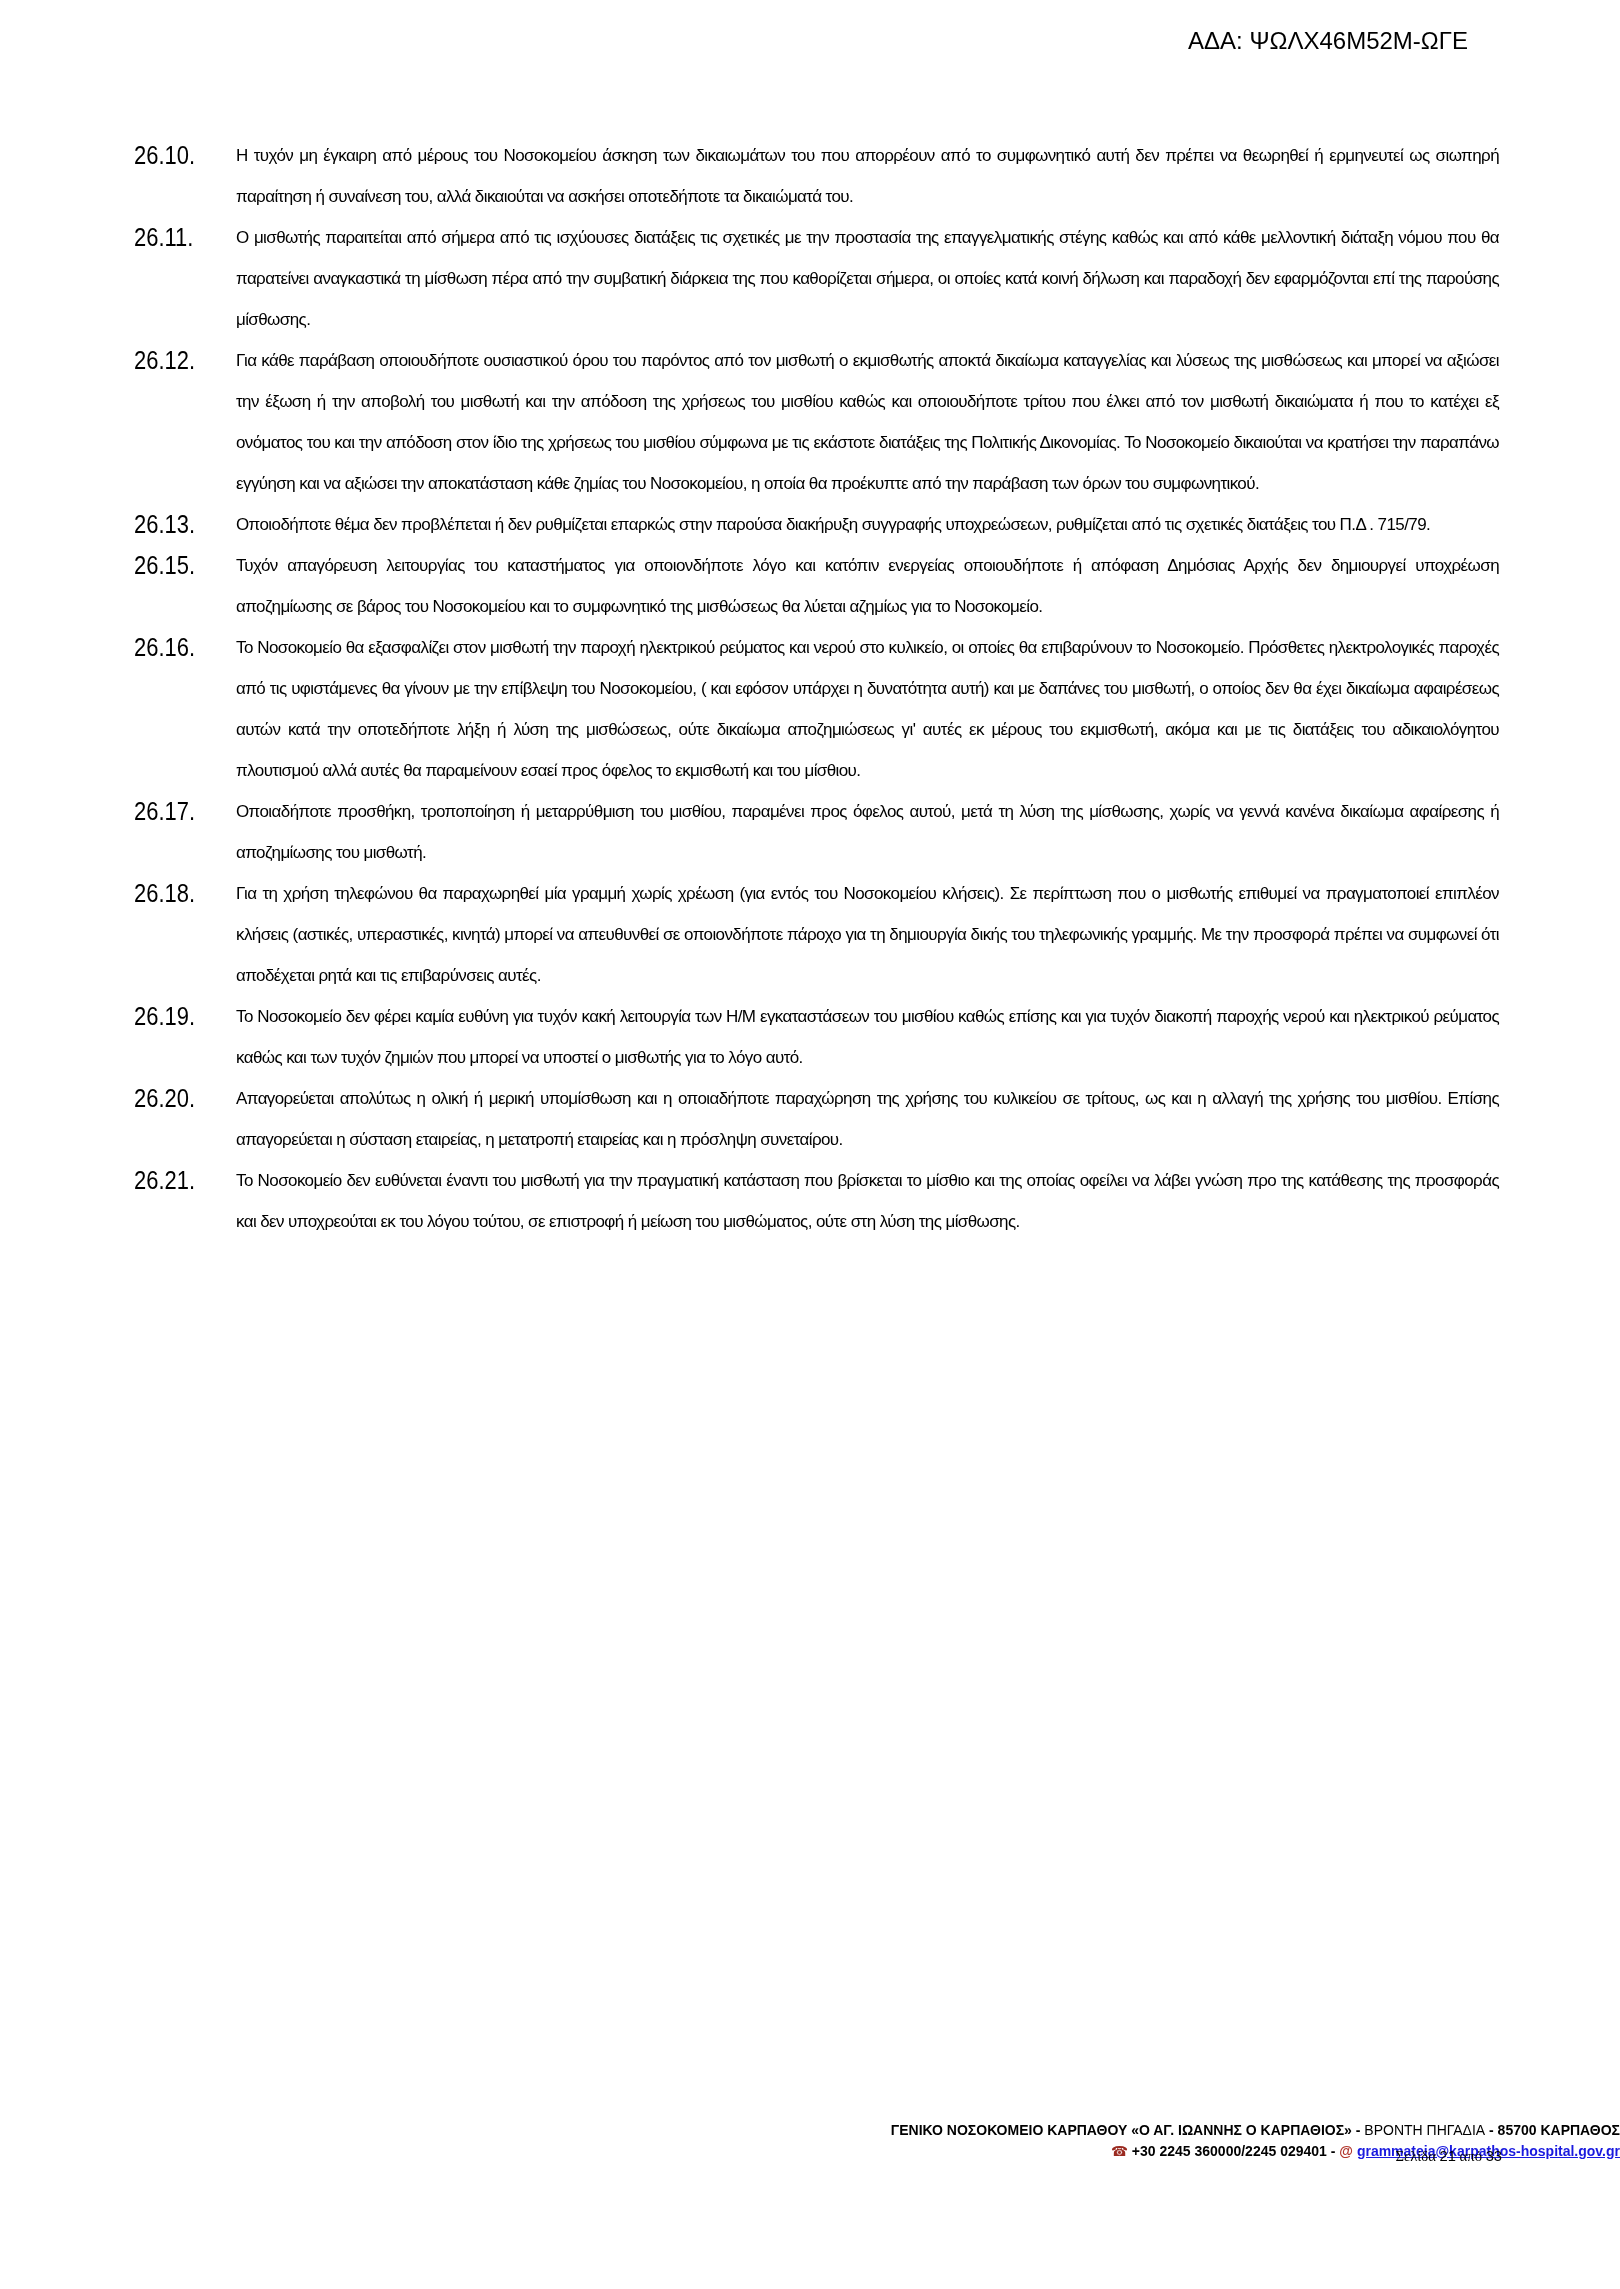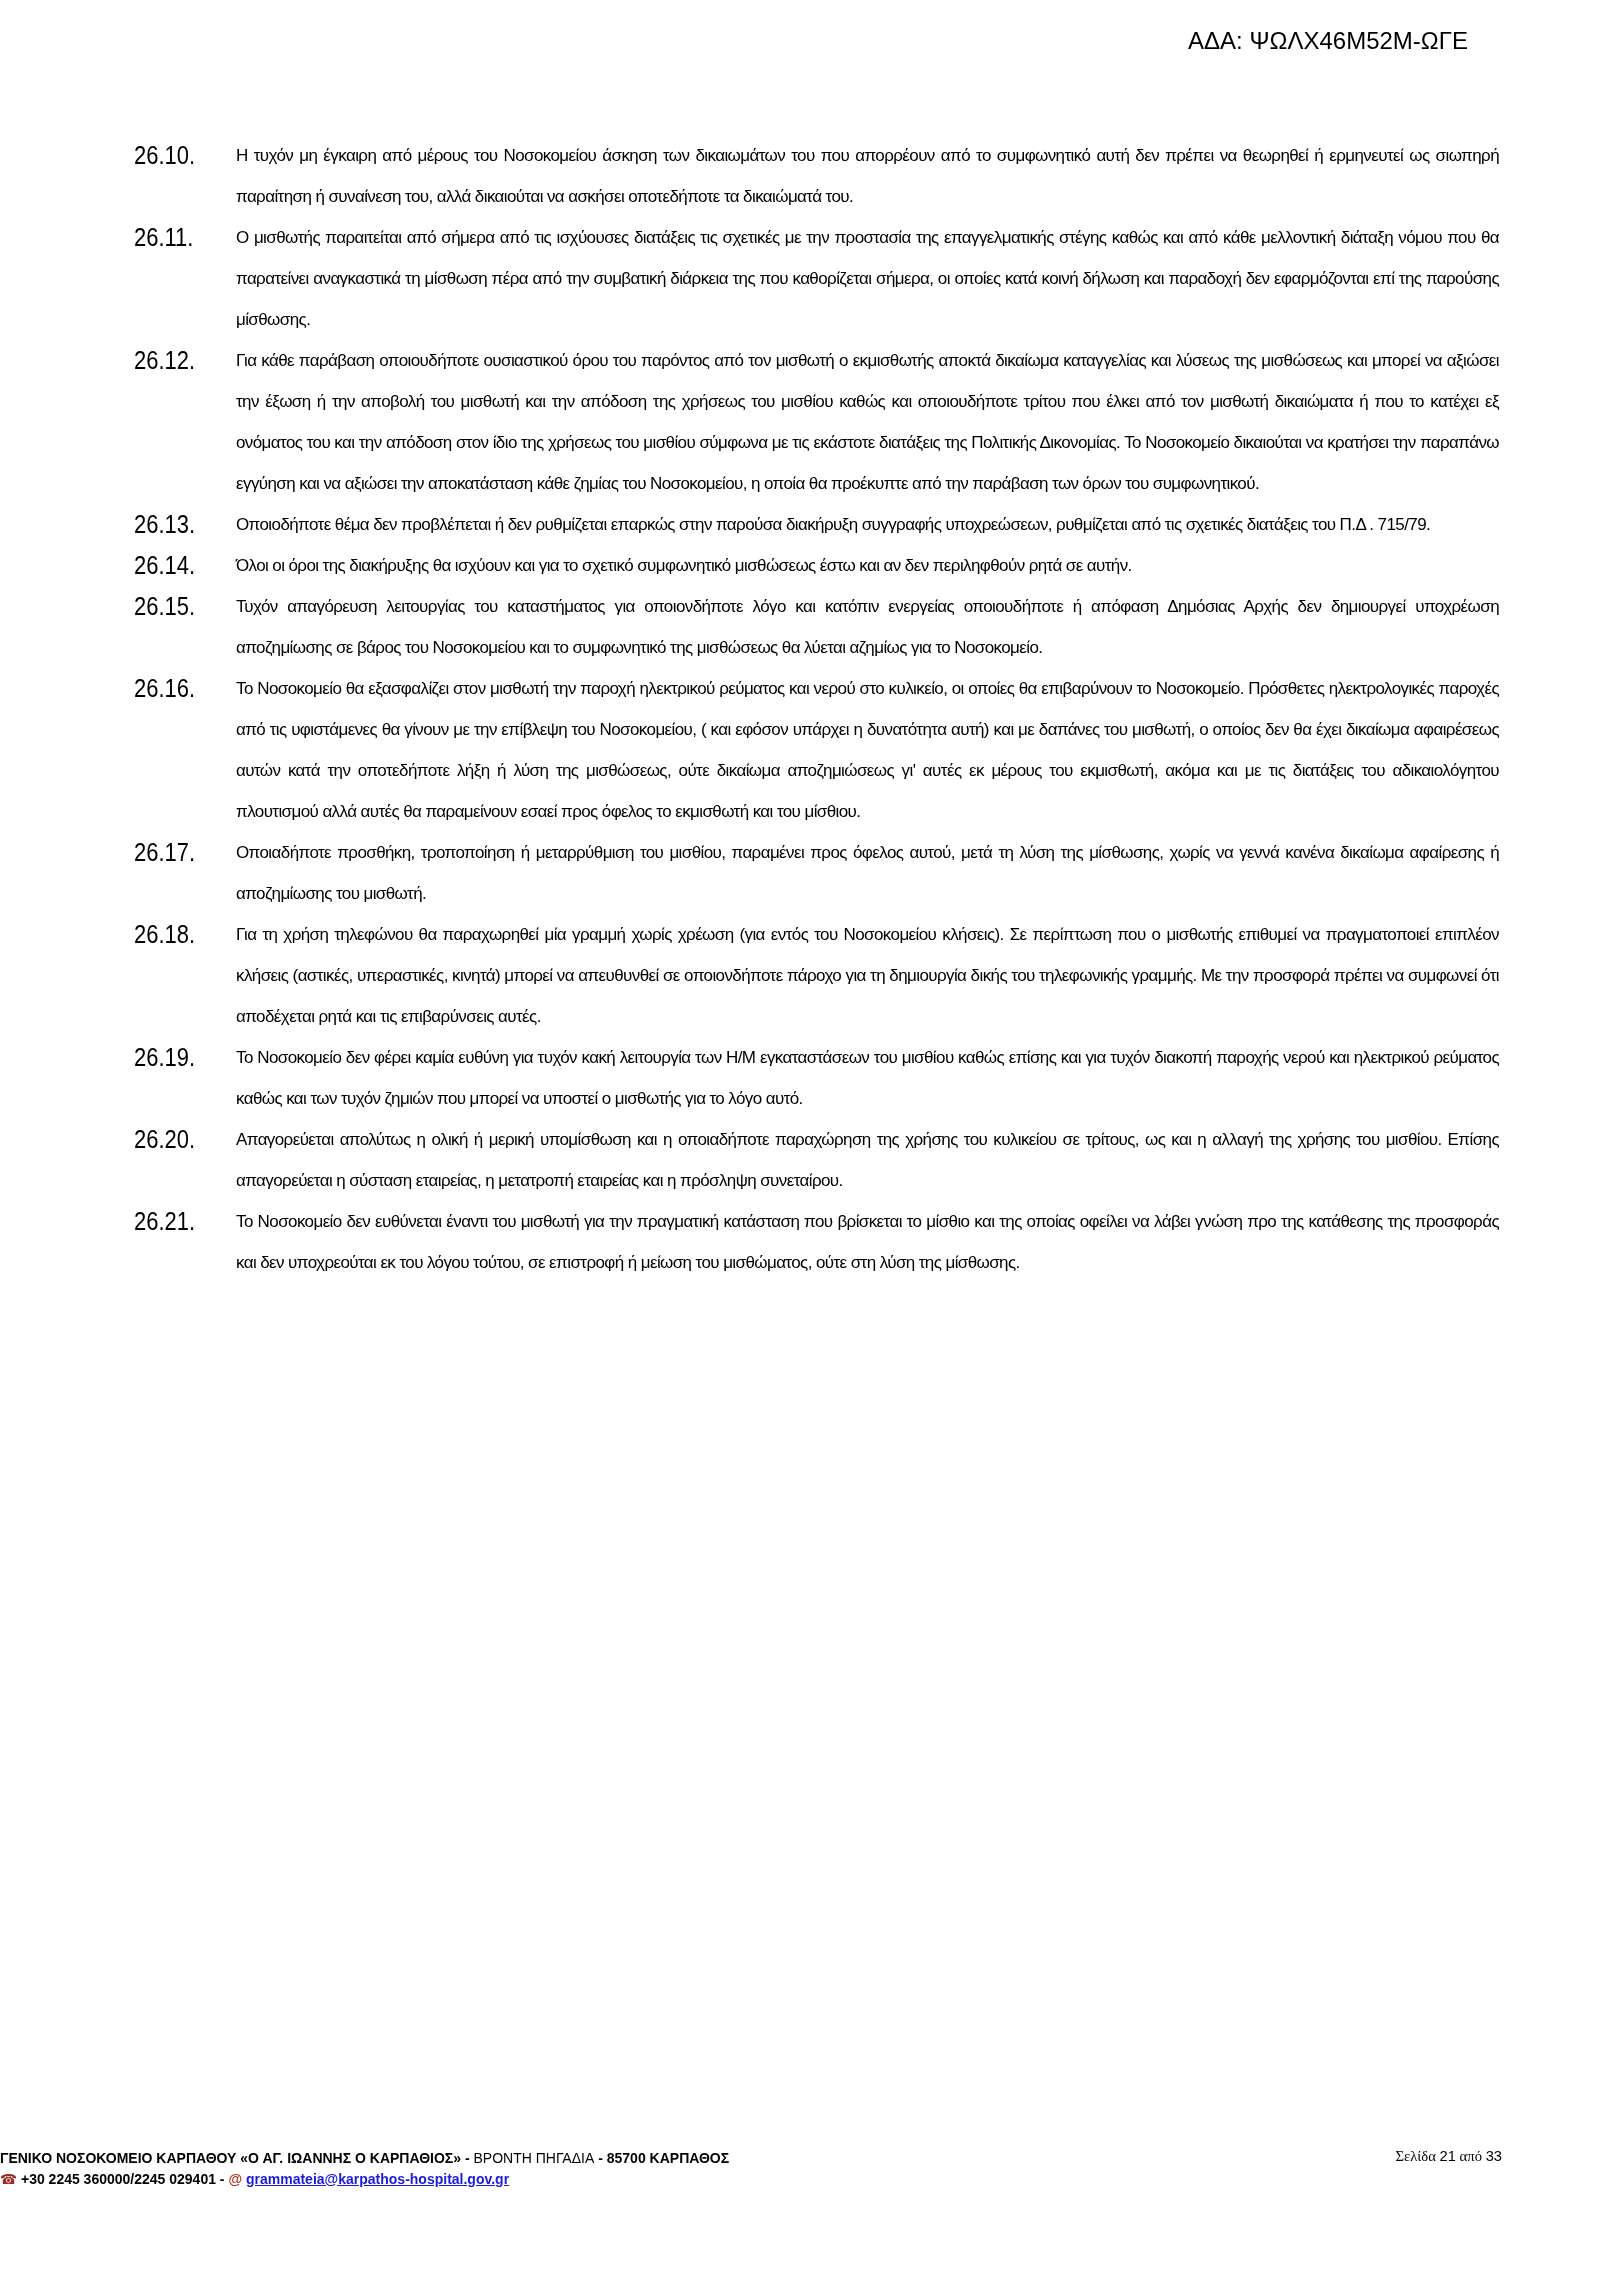--- a/index.html
+++ b/index.html
@@ -6,22 +6,22 @@
   body { width: 1620px; height: 2290px; position: relative; overflow: hidden;
          font-family: "Liberation Sans Narrow", "Liberation Sans", sans-serif; color: #000; }
   .ada { position: absolute; top: 27.4px; right: 152px; font-family: "Liberation Sans", sans-serif;
          font-size: 24px; letter-spacing: 0px; color: #000; }
   .content { position: absolute; top: 135px; left: 134px; width: 1365px; }
   .clause { display: flex; align-items: flex-start; }
   .num { width: 102px; flex: 0 0 102px; font-size: 25.5px; line-height: 41px;
          transform: scaleX(0.86); transform-origin: left; }
   .txt { flex: 1; font-size: 17px; line-height: 41px; text-align: justify;
          letter-spacing: -0.6px; word-spacing: 0px; }
-  .footer { position: absolute; top: 2120px; left: 0; width: 1620px; text-align: left;
-            font-family: "Liberation Sans", sans-serif; font-size: 14px; line-height: 20.6px; margin-top: 28px; }
+  .footer { position: absolute; top: 2120px; left: 0; width: 1620px; text-align: right;
+            font-family: "Liberation Sans", sans-serif; font-size: 14px; line-height: 20.6px; }
   .footer .b { font-weight: bold; }
   .footer .reg { font-weight: normal; }
   .footer .phone-icon { color: #9a2a20; font-size: 13.7px; }
   .footer .at-icon { color: #b2362c; font-weight: bold; }
   .footer a { color: #1a1adf; text-decoration: underline; font-weight: bold; }
   .pageno { position: absolute; top: 2148px; right: 118px; font-family: "Liberation Serif", serif;
             font-size: 14.7px; }
   .pageno .b { font-family: "Liberation Sans", sans-serif; font-weight: normal; }
 </style>
 </head>
@@ -38,24 +38,20 @@
     <span class="num">26.11.</span>
     <span class="txt">Ο μισθωτής παραιτείται από σήμερα από τις ισχύουσες διατάξεις τις σχετικές με την προστασία της επαγγελματικής στέγης καθώς και από κάθε μελλοντική διάταξη νόμου που θα παρατείνει αναγκαστικά τη μίσθωση πέρα από την συμβατική διάρκεια της που καθορίζεται σήμερα, οι οποίες κατά κοινή δήλωση και παραδοχή δεν εφαρμόζονται επί της παρούσης μίσθωσης.</span>
   </div>
   <div class="clause">
     <span class="num">26.12.</span>
     <span class="txt">Για κάθε παράβαση οποιουδήποτε ουσιαστικού όρου του παρόντος από τον μισθωτή ο εκμισθωτής αποκτά δικαίωμα καταγγελίας και λύσεως της μισθώσεως και μπορεί να αξιώσει την έξωση ή την αποβολή του μισθωτή και την απόδοση της χρήσεως του μισθίου καθώς και οποιουδήποτε τρίτου που έλκει από τον μισθωτή δικαιώματα ή που το κατέχει εξ ονόματος του και την απόδοση στον ίδιο της χρήσεως του μισθίου σύμφωνα με τις εκάστοτε διατάξεις της Πολιτικής Δικονομίας. Το Νοσοκομείο δικαιούται να κρατήσει την παραπάνω εγγύηση και να αξιώσει την αποκατάσταση κάθε ζημίας του Νοσοκομείου, η οποία θα προέκυπτε από την παράβαση των όρων του συμφωνητικού.</span>
   </div>
   <div class="clause">
     <span class="num">26.13.</span>
     <span class="txt">Οποιοδήποτε θέμα δεν προβλέπεται ή δεν ρυθμίζεται επαρκώς στην παρούσα διακήρυξη συγγραφής υποχρεώσεων, ρυθμίζεται από τις σχετικές διατάξεις του Π.Δ . 715/79.</span>
-  </div>
-  <div class="clause">
-    <span class="num">26.14.</span>
-    <span class="txt">Όλοι οι όροι της διακήρυξης θα ισχύουν και για το σχετικό συμφωνητικό μισθώσεως έστω και αν δεν περιληφθούν ρητά σε αυτήν.</span>
   </div>
   <div class="clause">
     <span class="num">26.15.</span>
     <span class="txt">Τυχόν απαγόρευση λειτουργίας του καταστήματος για οποιονδήποτε λόγο και κατόπιν ενεργείας οποιουδήποτε ή απόφαση Δημόσιας Αρχής δεν δημιουργεί υποχρέωση αποζημίωσης σε βάρος του Νοσοκομείου και το συμφωνητικό της μισθώσεως θα λύεται αζημίως για το Νοσοκομείο.</span>
   </div>
   <div class="clause">
     <span class="num">26.16.</span>
     <span class="txt">Το Νοσοκομείο θα εξασφαλίζει στον μισθωτή την παροχή ηλεκτρικού ρεύματος και νερού στο κυλικείο, οι οποίες θα επιβαρύνουν το Νοσοκομείο. Πρόσθετες ηλεκτρολογικές παροχές από τις υφιστάμενες θα γίνουν με την επίβλεψη του Νοσοκομείου, ( και εφόσον υπάρχει η δυνατότητα αυτή) και με δαπάνες του μισθωτή, ο οποίος δεν θα έχει δικαίωμα αφαιρέσεως αυτών κατά την οποτεδήποτε λήξη ή λύση της μισθώσεως, ούτε δικαίωμα αποζημιώσεως γι' αυτές εκ μέρους του εκμισθωτή, ακόμα και με τις διατάξεις του αδικαιολόγητου πλουτισμού αλλά αυτές θα παραμείνουν εσαεί προς όφελος το εκμισθωτή και του μίσθιου.</span>
   </div>
   <div class="clause">

